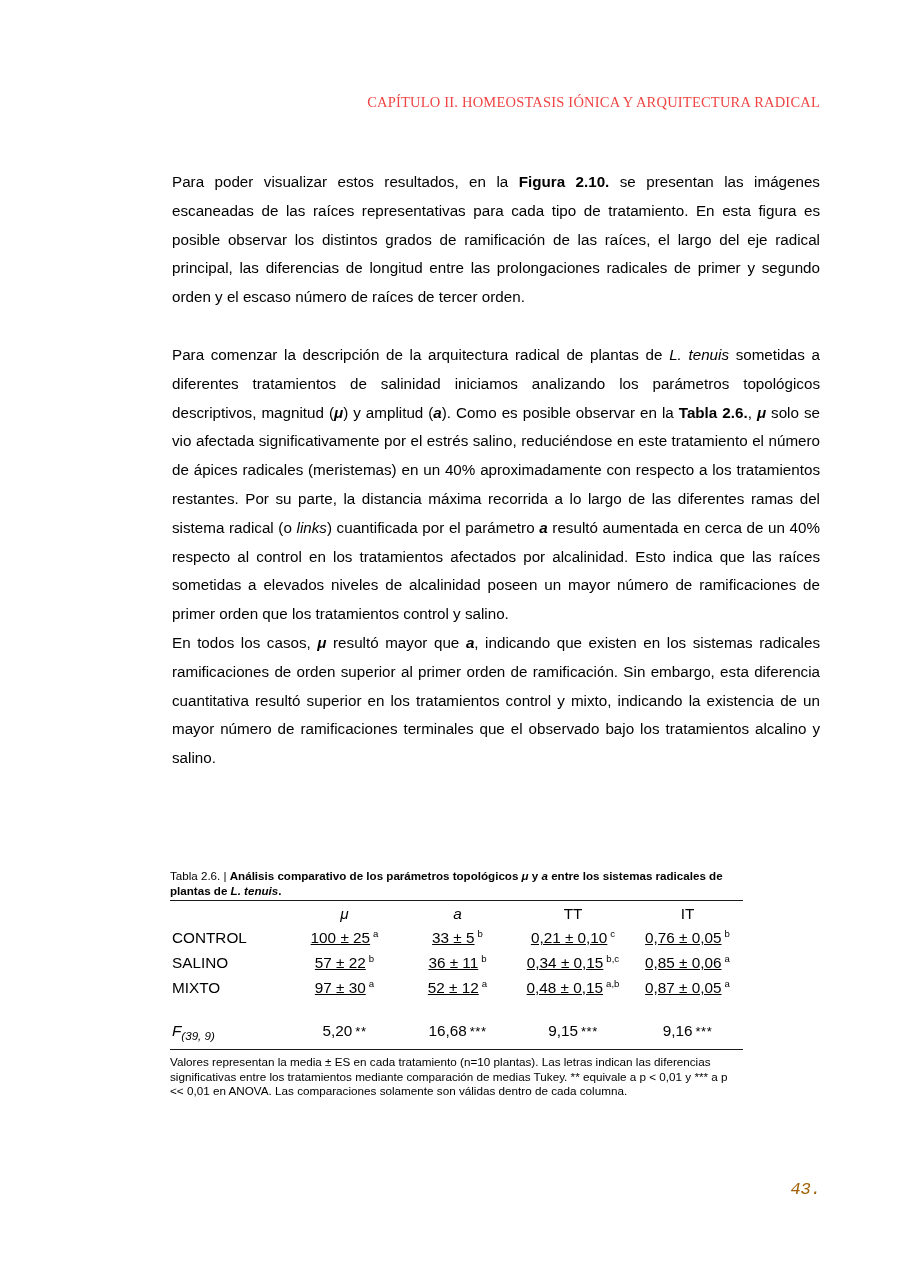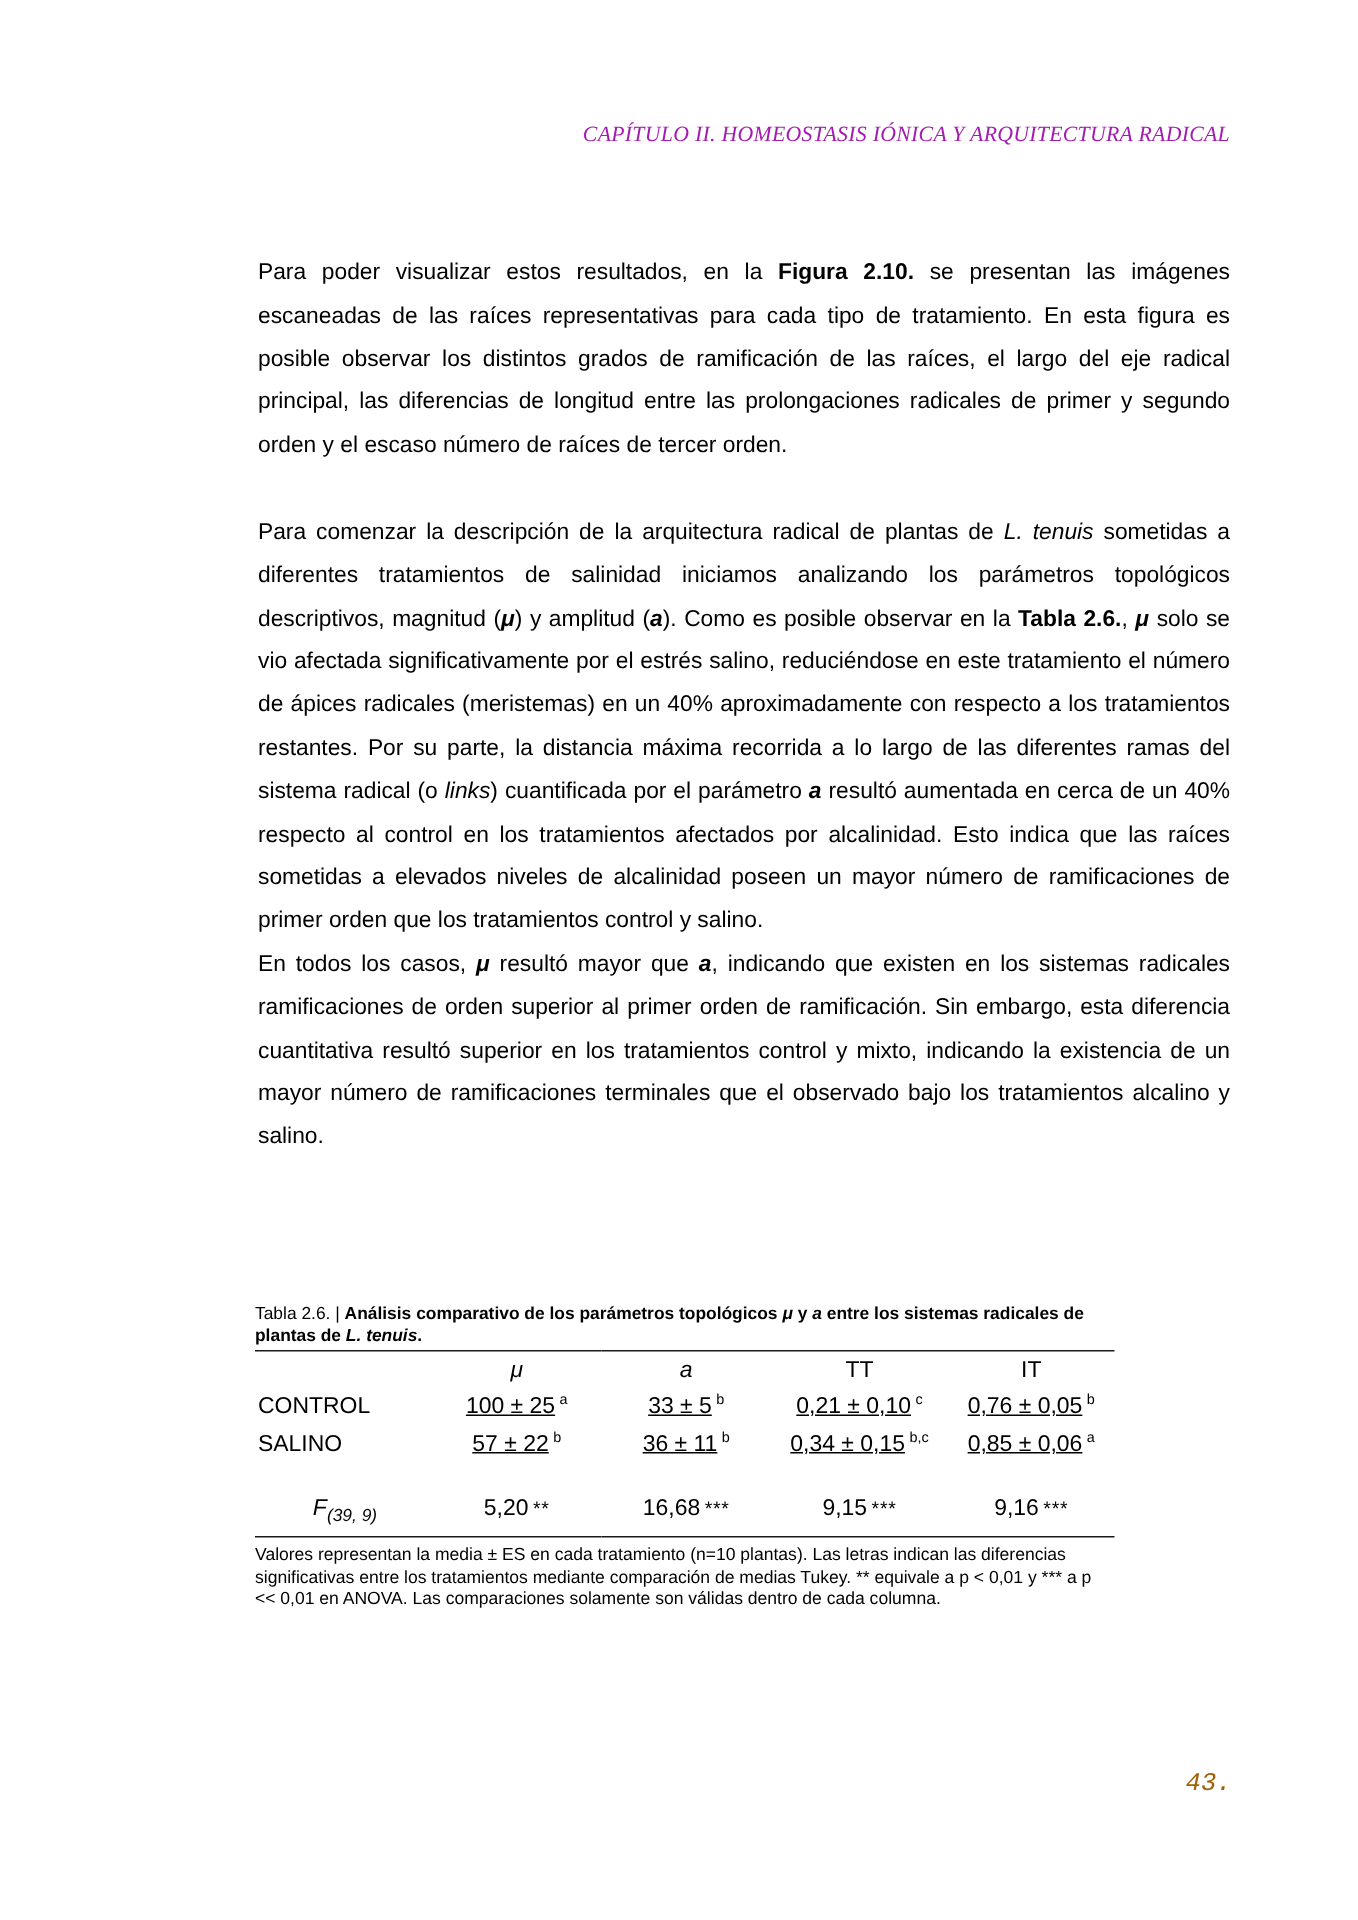--- a/index.html
+++ b/index.html
@@ -14,28 +14,27 @@
     background: #ffffff;
     font-family: "Liberation Sans", sans-serif;
     color: #000000;
     overflow: hidden;
   }
 
   
   .running-head {
     position: absolute;
     left: 172px;
-    top: 82px;
+    top: 94px;
     width: 648px;
     text-align: right;
     font-family: "Liberation Serif", serif;
-    font-style: italic;
     font-size: 14.5px;
     letter-spacing: 0.2px;
-    color: #a21caf;
+    color: #ef4444;
     white-space: nowrap;
   }
 
   
   .content {
     position: absolute;
     left: 172px;
     top: 168px;
     width: 648px;
   }
@@ -132,21 +131,21 @@
   sup.letter {
     font-size: 9.6px;
     vertical-align: super;
     margin-left: 3px;
     line-height: 0;
   }
 
   tr.gap td { height: 13px; }
 
   td.fstat {
-    text-align: center;
+    text-align: left;
     padding-left: 2px !important;
     font-style: italic;
     font-size: 15.6px;
     height: 27px;
     padding-top: 5px !important;
   }
   td.fstat .sub {
     font-size: 11.6px;
     vertical-align: sub;
     font-style: italic;
@@ -232,20 +231,27 @@
 
 
         <tr>
           <td class="rowlabel">SALINO</td>
           <td class="val"><span class="num">57 ± 22</span><sup class="letter">b</sup></td>
           <td class="val"><span class="num">36 ± 11</span><sup class="letter">b</sup></td>
           <td class="val"><span class="num">0,34 ± 0,15</span><sup class="letter">b,c</sup></td>
           <td class="val"><span class="num">0,85 ± 0,06</span><sup class="letter">a</sup></td>
         </tr>
 
+        <tr>
+          <td class="rowlabel">MIXTO</td>
+          <td class="val"><span class="num">97 ± 30</span><sup class="letter">a</sup></td>
+          <td class="val"><span class="num">52 ± 12</span><sup class="letter">a</sup></td>
+          <td class="val"><span class="num">0,48 ± 0,15</span><sup class="letter">a,b</sup></td>
+          <td class="val"><span class="num">0,87 ± 0,05</span><sup class="letter">a</sup></td>
+        </tr>
 
         <tr class="gap">
           <td></td>
             <td></td>
             <td></td>
             <td></td>
             <td></td>
         </tr>
 
         <tr class="rule-bottom">

